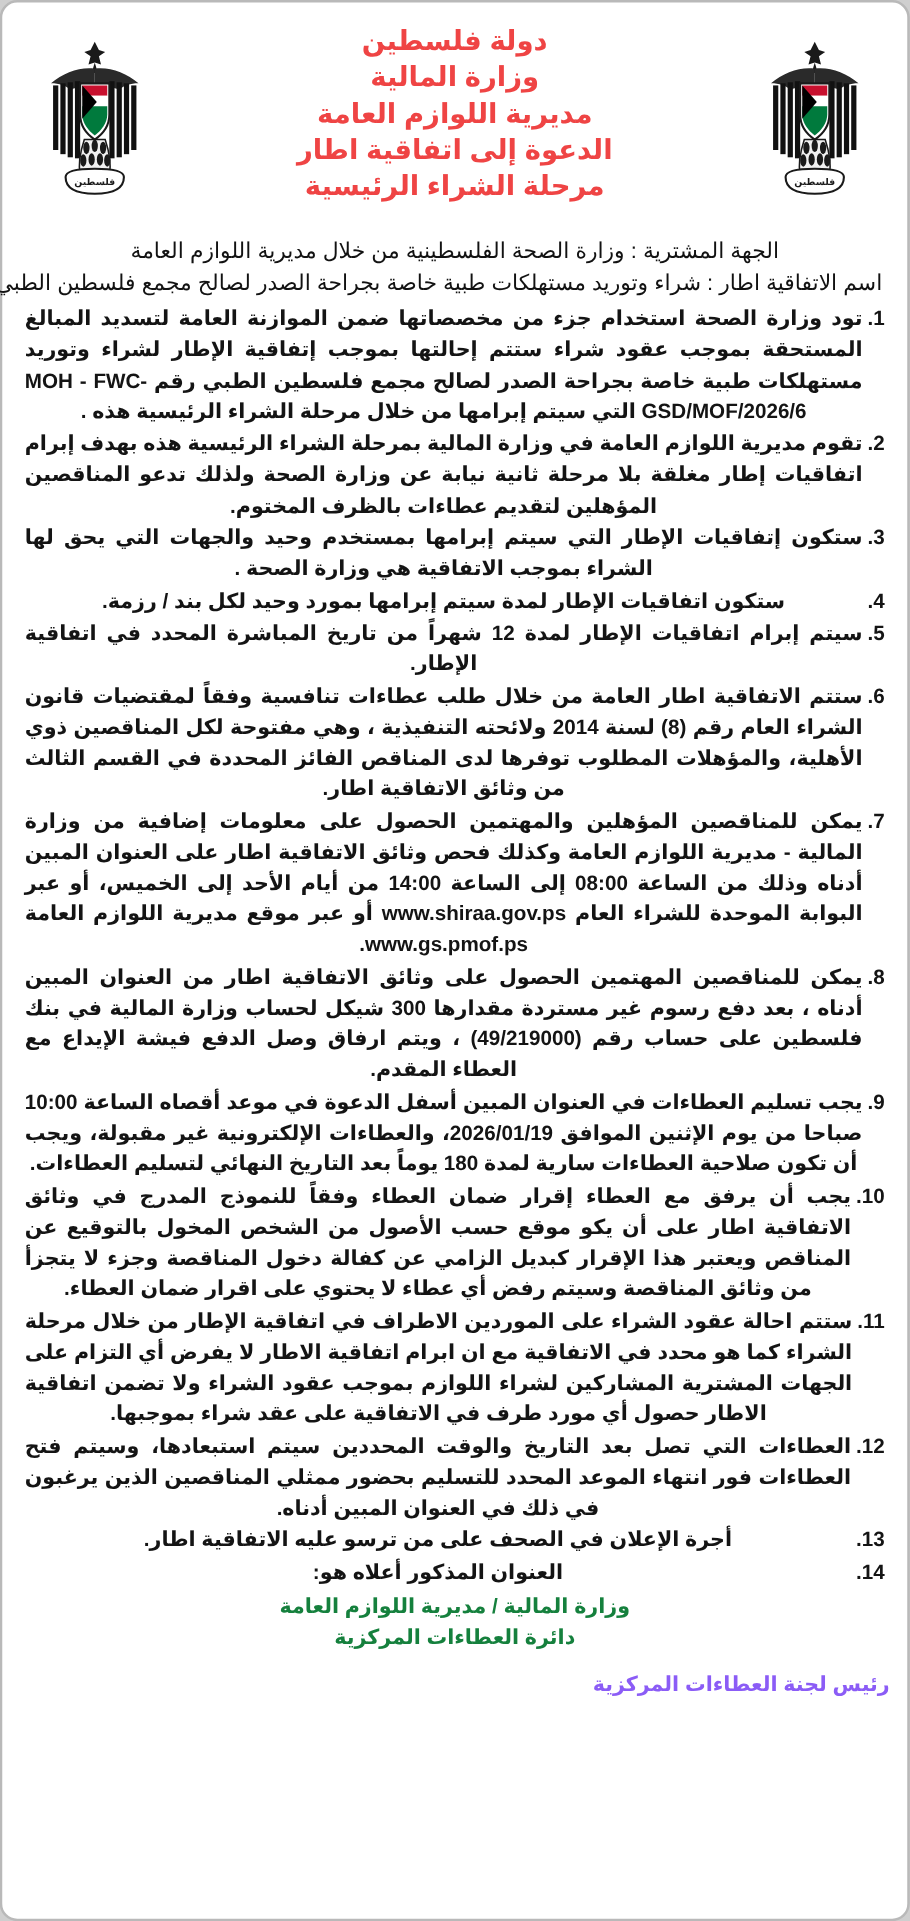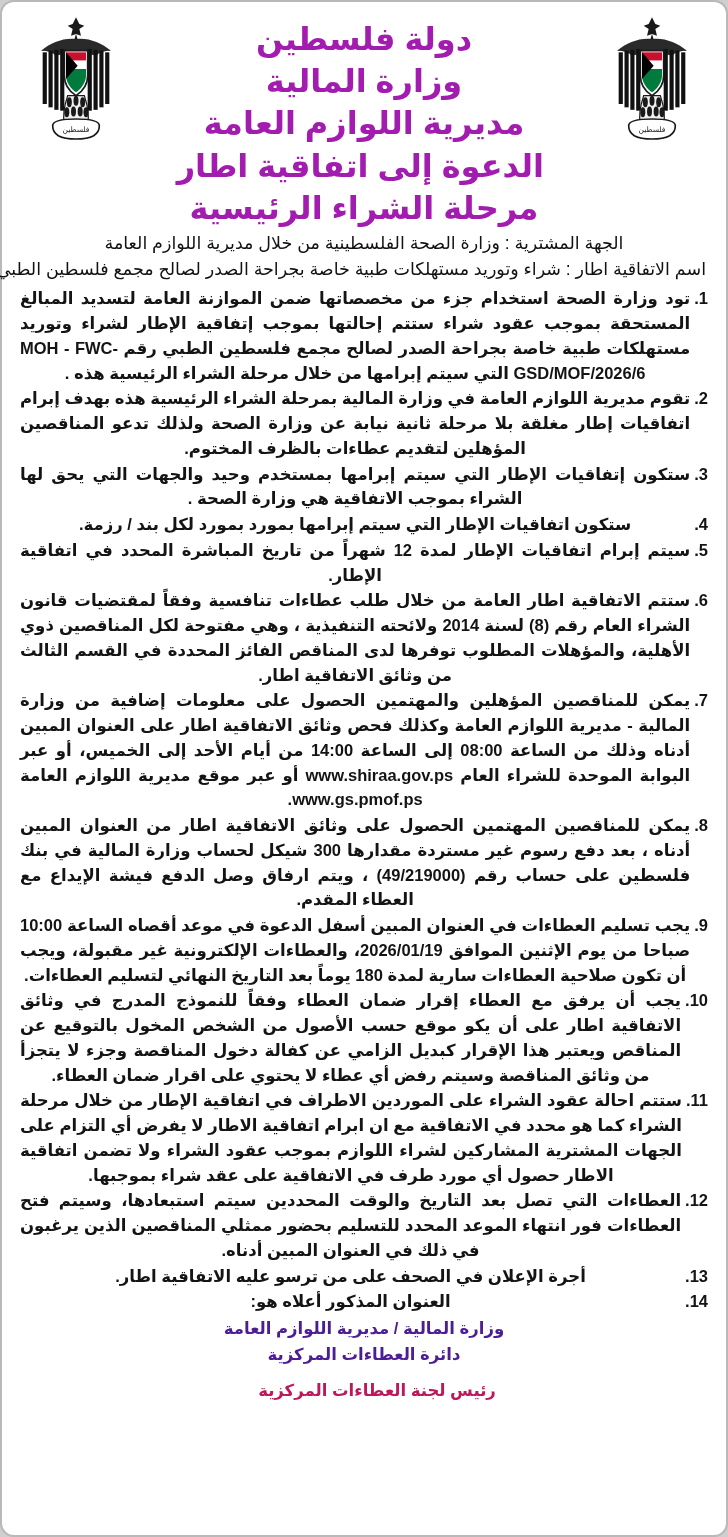--- a/index.html
+++ b/index.html
@@ -29,37 +29,38 @@
   
   .header {
     position: relative;
     display: flex;
     align-items: flex-start;
     justify-content: center;
     min-height: 172px;
   }
   .emblem {
     position: absolute;
-    top: 0;
+    top: 16px;
     width: 84px;
     height: 150px;
+    font-weight: bold;
   }
   .emblem.right { right: 18px; }
   .emblem.left  { left: 18px; }
   .emblem svg { display: block; width: 100%; height: 100%; }
 
   .title-block {
     text-align: center;
     padding-top: 4px;
     width: 360px;
   }
   .title-line {
-    font-size: 32px;
-    font-weight: bold;
-    color: #a21caf;
+    font-size: 22px;
+    font-weight: bold;
+    color: #ef4444;
     line-height: 1.32;
     letter-spacing: -0.2px;
     white-space: nowrap;
   }
 
   
   .subtitle-block {
     text-align: center;
     margin-top: 2px;
     padding: 0 6px;
@@ -107,30 +108,30 @@
 
   
   .footer {
     margin-top: 2px;
     padding: 0 4px;
     text-align: center;
   }
   .footer-line {
     font-size: 16.5px;
     font-weight: bold;
-    color: #4c1d95;
+    color: #15803d;
     line-height: 1.55;
   }
   .signature {
     margin-top: 14px;
-    text-align: center;
+    text-align: right;
     padding-left: 26px;
     font-size: 16.5px;
     font-weight: bold;
-    color: #be185d;
+    color: #8b5cf6;
   }
 </style>
 </head>
 <body>
 
 <div class="page">
 
   <div class="header">
 
     <div class="emblem right">
@@ -238,21 +239,21 @@
       <span class="clause-text center-last">تقوم مديرية اللوازم العامة في وزارة المالية بمرحلة الشراء الرئيسية هذه بهدف إبرام اتفاقيات إطار مغلقة بلا مرحلة ثانية نيابة عن وزارة الصحة ولذلك تدعو المناقصين المؤهلين لتقديم عطاءات بالظرف المختوم.</span>
     </div>
 
     <div class="clause">
       <span class="clause-num">3.</span>
       <span class="clause-text center-last">ستكون إتفاقيات الإطار التي سيتم إبرامها بمستخدم وحيد والجهات التي يحق لها الشراء بموجب الاتفاقية هي وزارة الصحة .</span>
     </div>
 
     <div class="clause">
       <span class="clause-num">4.</span>
-      <span class="clause-text center-last">ستكون اتفاقيات الإطار التي سيتم إبرامها بمورد بمورد لكل بند / رزمة.</span>
+      <span class="clause-text center-last">ستكون اتفاقيات الإطار لمدة سيتم إبرامها بمورد وحيد لكل بند / رزمة.</span>
     </div>
 
     <div class="clause">
       <span class="clause-num">5.</span>
       <span class="clause-text center-last">سيتم إبرام اتفاقيات الإطار لمدة 12 شهراً من تاريخ المباشرة المحدد في اتفاقية الإطار.</span>
     </div>
 
     <div class="clause">
       <span class="clause-num">6.</span>
       <span class="clause-text center-last">ستتم الاتفاقية اطار العامة من خلال طلب عطاءات تنافسية وفقاً لمقتضيات قانون الشراء العام رقم (8) لسنة 2014 ولائحته التنفيذية ، وهي مفتوحة لكل المناقصين ذوي الأهلية، والمؤهلات المطلوب توفرها لدى المناقص الفائز المحددة في القسم الثالث من وثائق الاتفاقية اطار.</span>

